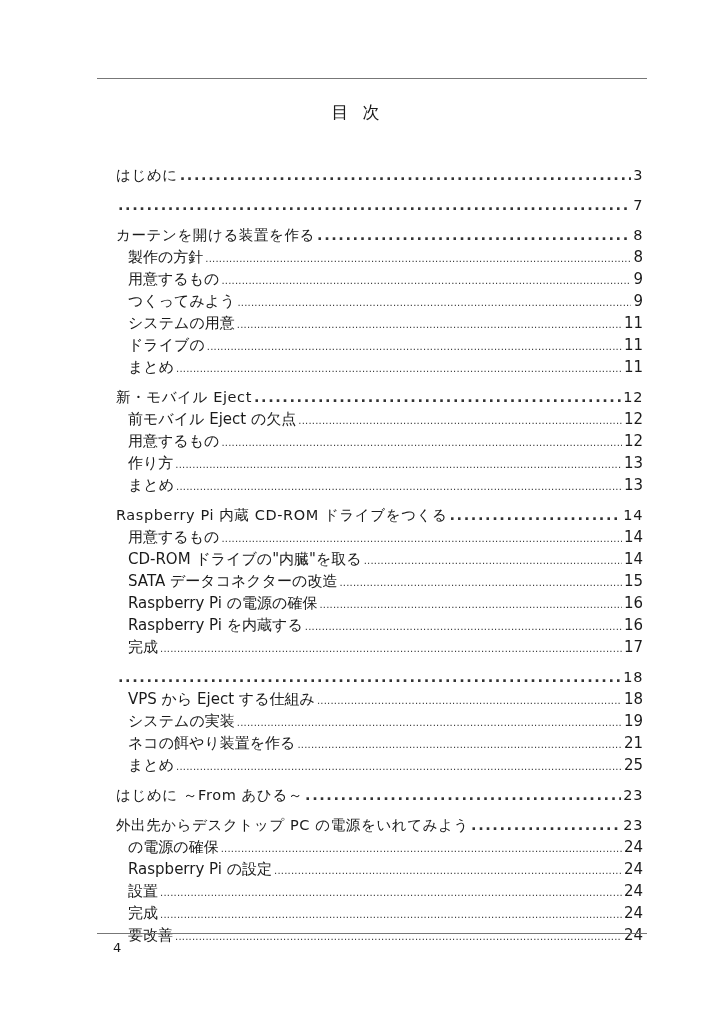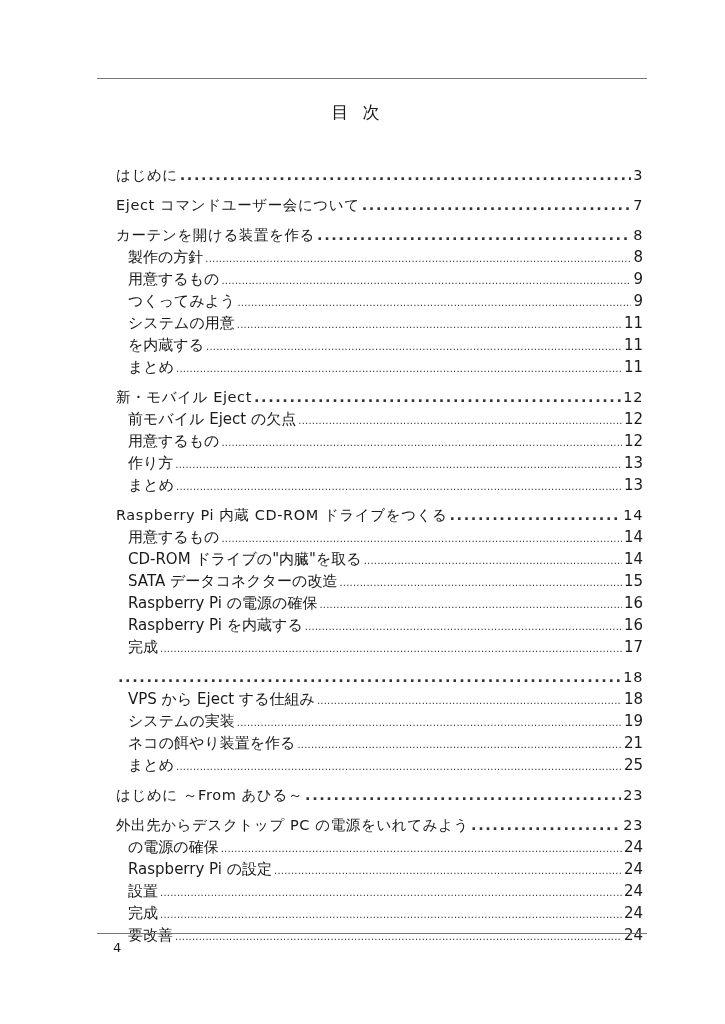--- a/index.html
+++ b/index.html
@@ -33,21 +33,20 @@
 
 <div class="title">目次</div>
 
 <div class="toc">
   <div class="row h1">
       <span class="label">はじめに</span>
       <span class="dots"></span>
       <span class="page">3</span>
     </div>
   <div class="row h1">
-      <span class="label">Eject コマンドユーザー会について</span>
       <span class="dots"></span>
       <span class="page">7</span>
     </div>
   <div class="row h1">
       <span class="label">カーテンを開ける装置を作る</span>
       <span class="dots"></span>
       <span class="page">8</span>
     </div>
   <div class="row h2">
       <span class="label">製作の方針</span>
@@ -63,21 +62,21 @@
       <span class="label">つくってみよう</span>
       <span class="dots"></span>
       <span class="page">9</span>
     </div>
   <div class="row h2">
       <span class="label">システムの用意</span>
       <span class="dots"></span>
       <span class="page">11</span>
     </div>
   <div class="row h2">
-      <span class="label">を内蔵する</span>
+      <span class="label">ドライブの</span>
       <span class="dots"></span>
       <span class="page">11</span>
     </div>
   <div class="row h2">
       <span class="label">まとめ</span>
       <span class="dots"></span>
       <span class="page">11</span>
     </div>
   <div class="row h1">
       <span class="label">新・モバイル Eject</span>

